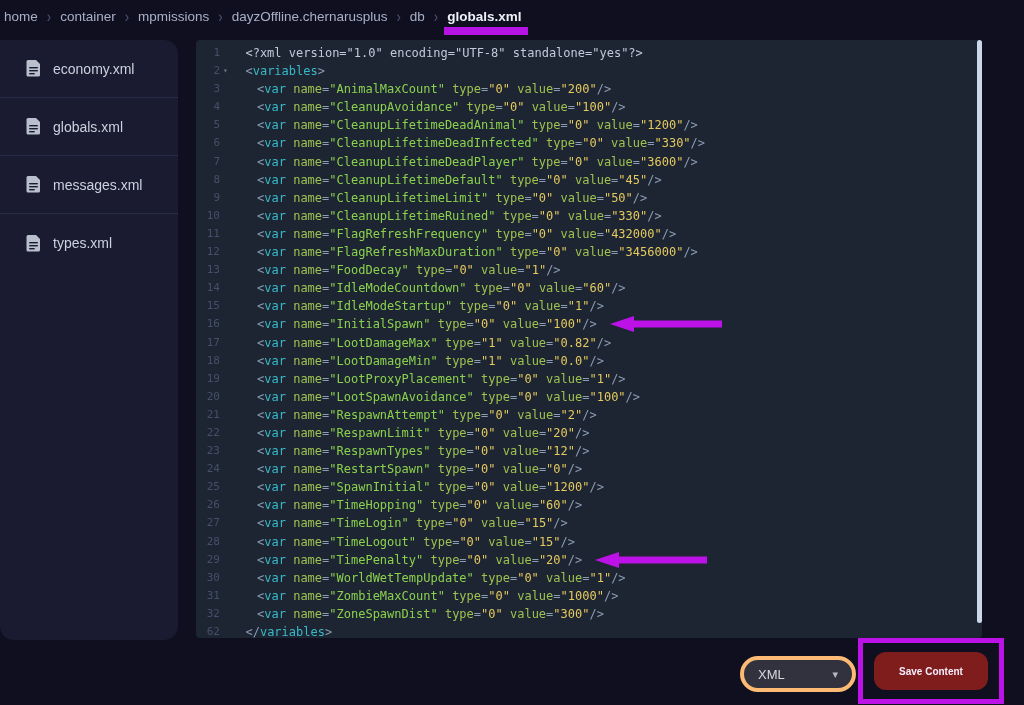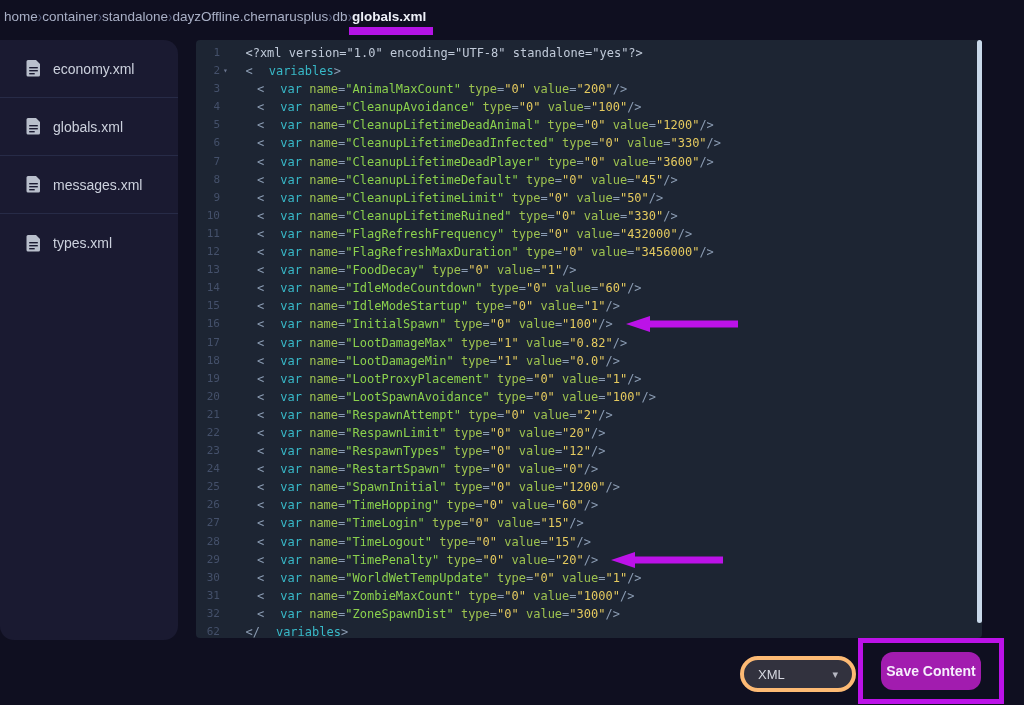--- a/index.html
+++ b/index.html
@@ -1,20 +1,20 @@
 <!DOCTYPE html>
 <html><head>
 <meta charset="utf-8">
 <style>
   * { margin:0; padding:0; box-sizing:border-box; }
   html,body { width:1024px; height:705px; overflow:hidden; }
   body { background:#0f0f20; font-family:"Liberation Sans", sans-serif; position:relative; }
 
   
-  .breadcrumb { position:absolute; left:4px; top:0; height:32px; display:flex; align-items:center; }
+  .breadcrumb { position:absolute; left:4px; top:0; height:32px; display:flex; align-items:center; gap:9px; }
   .crumb { color:#a9b0c6; font-size:13.5px; position:relative; white-space:nowrap; cursor:default; }
   .crumb.active { color:#eef1f8; font-weight:600; }
   .crumb .underline { position:absolute; left:-3px; right:-7px; top:18px; height:8px; background:#b513e6; }
   .sep { color:#4d5474; font-size:13px; transform:scaleY(1.25); }
 
   
   .sidebar { position:absolute; left:0; top:40px; width:178px; height:600px;
              background:#1a1a31; border-radius:0 14px 14px 14px; overflow:hidden; }
   .srow { height:58px; display:flex; align-items:center; padding-left:26px; gap:12px; cursor:pointer; }
   .srow:not(:last-child){ border-bottom:1px solid #272b47; }
@@ -22,51 +22,51 @@
   .srow .lbl { color:#ccd1dd; font-size:14px; }
 
   
   .editor { position:absolute; left:196px; top:40px; width:786px; height:598px;
             background:#1d2533; border-radius:4px; padding-top:4px; overflow:hidden; }
   .cl { height:18.1px; line-height:18.1px; white-space:pre; font-family:"DejaVu Sans Mono", monospace; font-size:12px; display:flex; align-items:center; }
   .ln { display:inline-block; width:24px; text-align:right; color:#44506a; font-size:11px; flex:0 0 auto; }
   .fold { display:inline-block; width:11px; text-align:center; color:#6b7690; font-size:8px; flex:0 0 auto; }
   .ind { display:inline-block; width:26px; flex:0 0 auto; }
   .p   { color:#8b9cb3; }
-  .tag { color:#38b9c8;margin-left:16px; }
+  .tag { color:#38b9c8; }
   .attr{ color:#9dc24f; }
   .sn  { color:#8bd14d; }
   .sv  { color:#e5ca5f; }
   .pro { color:#c0cad9; }
   .arrow-svg { margin-left:13px; flex:0 0 auto; }
 
   .scrollbar { position:absolute; left:977px; top:40px; width:5px; height:583px;
                background:#c9d9ea; border-radius:3px; }
 
   
   .dropdown { position:absolute; left:740px; top:656px; width:116px; height:36px;
               background:#32323e; border:4px solid #fdba74; border-radius:18px;
               display:flex; align-items:center; padding:0 14px; cursor:pointer; }
   .dropdown .dlbl { color:#d6d8e0; font-size:13px; flex:1; }
   .dropdown .chev { color:#b6b8c2; font-size:11px; }
 
   .save-box { position:absolute; left:858px; top:638px; width:146px; height:66px;
               border:5px solid #bc12e8; display:flex; align-items:center; justify-content:center; }
-  .save-btn { width:100px; height:38px; background:#a21caf; border:none; border-radius:12px;
-              color:#f6eefc; font-size:14px; font-weight:600; font-family:"Liberation Sans", sans-serif; cursor:pointer; }
+  .save-btn { width:114px; height:38px; background:#7f1d1d; border:none; border-radius:12px;
+              color:#f6eefc; font-size:10px; font-weight:600; font-family:"Liberation Sans", sans-serif; cursor:pointer; }
 </style>
 </head>
 <body>
 
 <nav class="breadcrumb" id="breadcrumb">
     <span class="crumb">home</span>
     <span class="sep">›</span>
     <span class="crumb">container</span>
     <span class="sep">›</span>
-    <span class="crumb">standalone</span>
+    <span class="crumb">mpmissions</span>
     <span class="sep">›</span>
     <span class="crumb">dayzOffline.chernarusplus</span>
     <span class="sep">›</span>
     <span class="crumb">db</span>
     <span class="sep">›</span>
     <span class="crumb active">globals.xml<span class="underline"></span></span>
   </nav>
 
 <aside class="sidebar" id="sidebar">
     <div class="srow">

